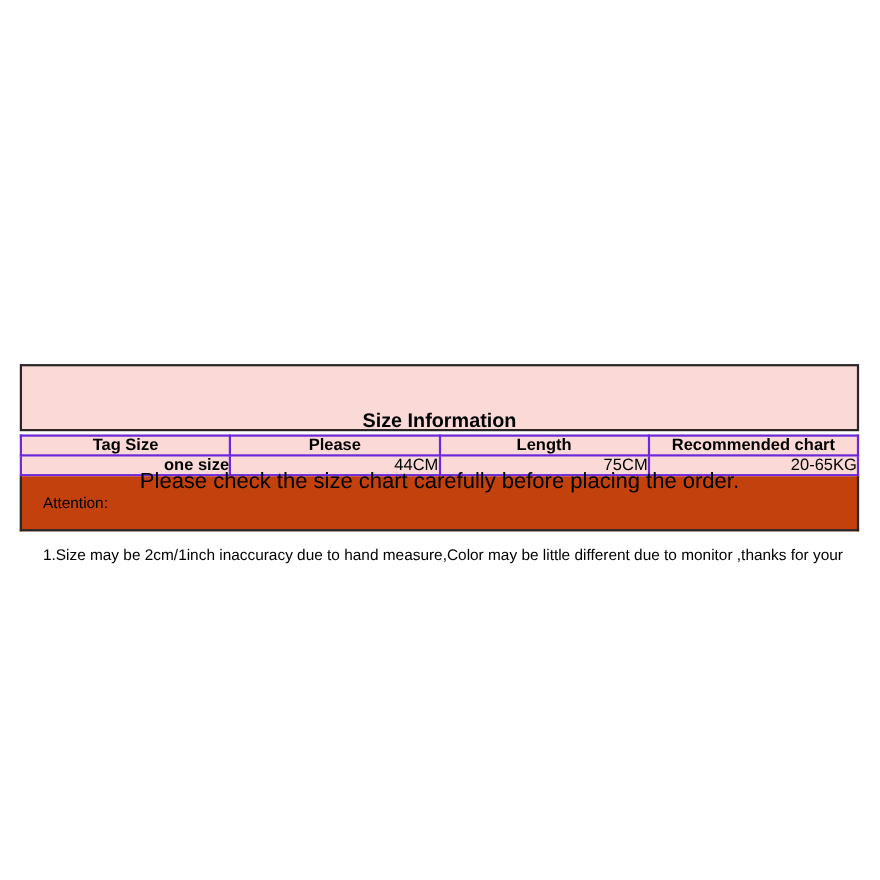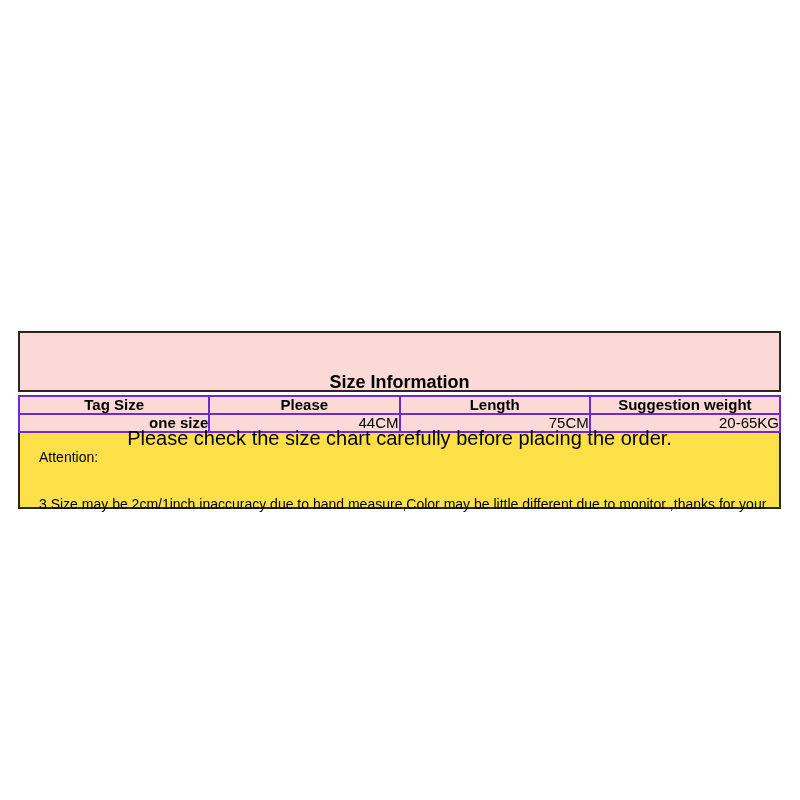--- a/index.html
+++ b/index.html
@@ -49,22 +49,22 @@
     padding: 0;
     line-height: 16px;
     overflow: hidden;
     white-space: nowrap;
   }
   .size-table th { font-weight: bold; }
   .size-table td { font-weight: normal; text-align: right; }
   .size-table td.tag-col { font-weight: bold; }
   .attention-box {
     width: 100%;
-    height: 76px;
-    background: #fde047;
+    height: 50px;
+    background: #c2410c;
     border: 2px solid #2b2626;
     border-top: none;
     padding: 1px 3px 0 3px;
   }
   .attention-box .line {
     font-size: 14px;
     line-height: 15px;
     white-space: nowrap;
     overflow: hidden;
   }
@@ -84,31 +84,31 @@
       <col style="width:25%">
         <col style="width:25%">
         <col style="width:25%">
         <col style="width:25%">
     </colgroup>
     <thead>
       <tr>
         <th>Tag Size</th>
         <th>Please</th>
         <th>Length</th>
-        <th>Suggestion weight</th>
+        <th>Recommended chart</th>
       </tr>
     </thead>
     <tbody>
       <tr>
         <td class="tag-col">one size</td>
         <td>44CM</td>
         <td>75CM</td>
         <td>20-65KG</td>
       </tr>
     </tbody>
   </table>
 
   <div class="attention-box">
     <div class="line">Attention:</div>
-    <div class="line">3.Size may be 2cm/1inch inaccuracy due to hand measure,Color may be little different due to monitor ,thanks for your</div>
+    <div class="line">1.Size may be 2cm/1inch inaccuracy due to hand measure,Color may be little different due to monitor ,thanks for your</div>
   </div>
 
 </div>
 
 </body></html>

